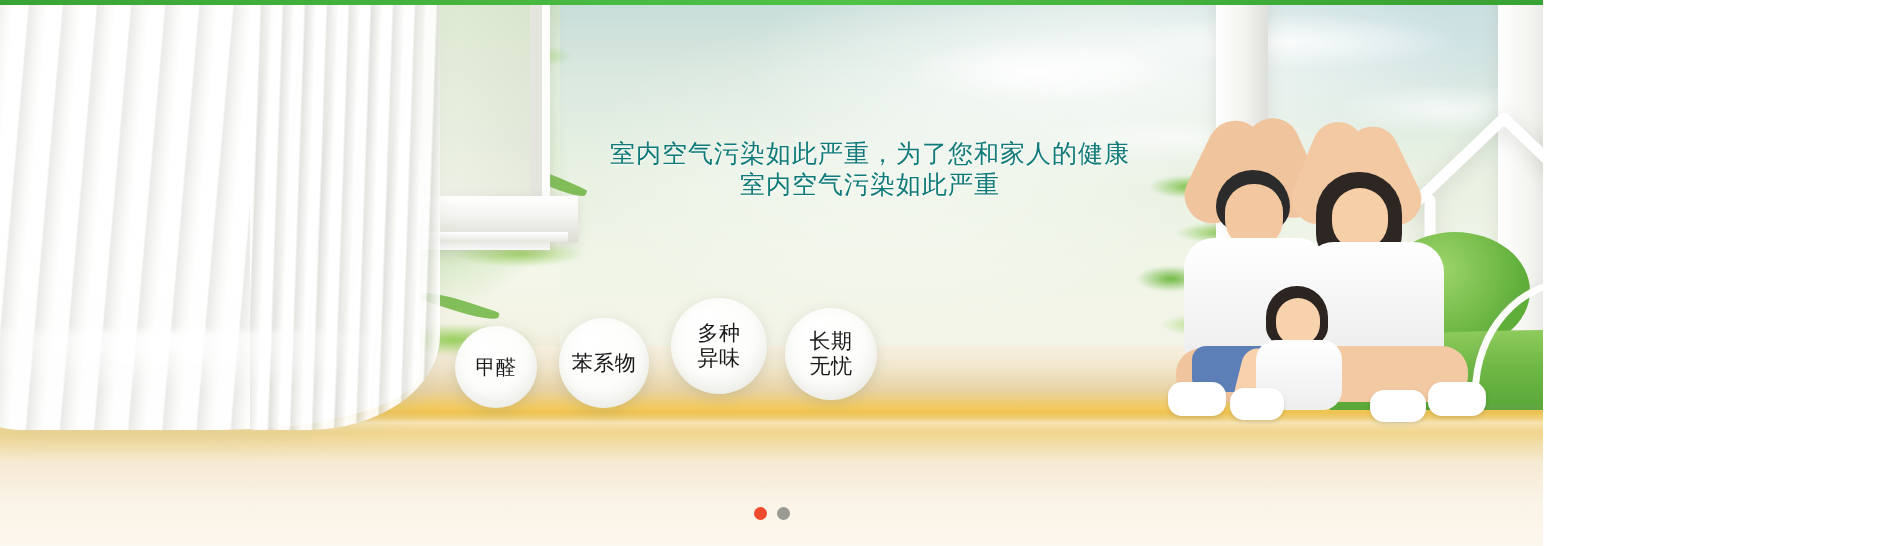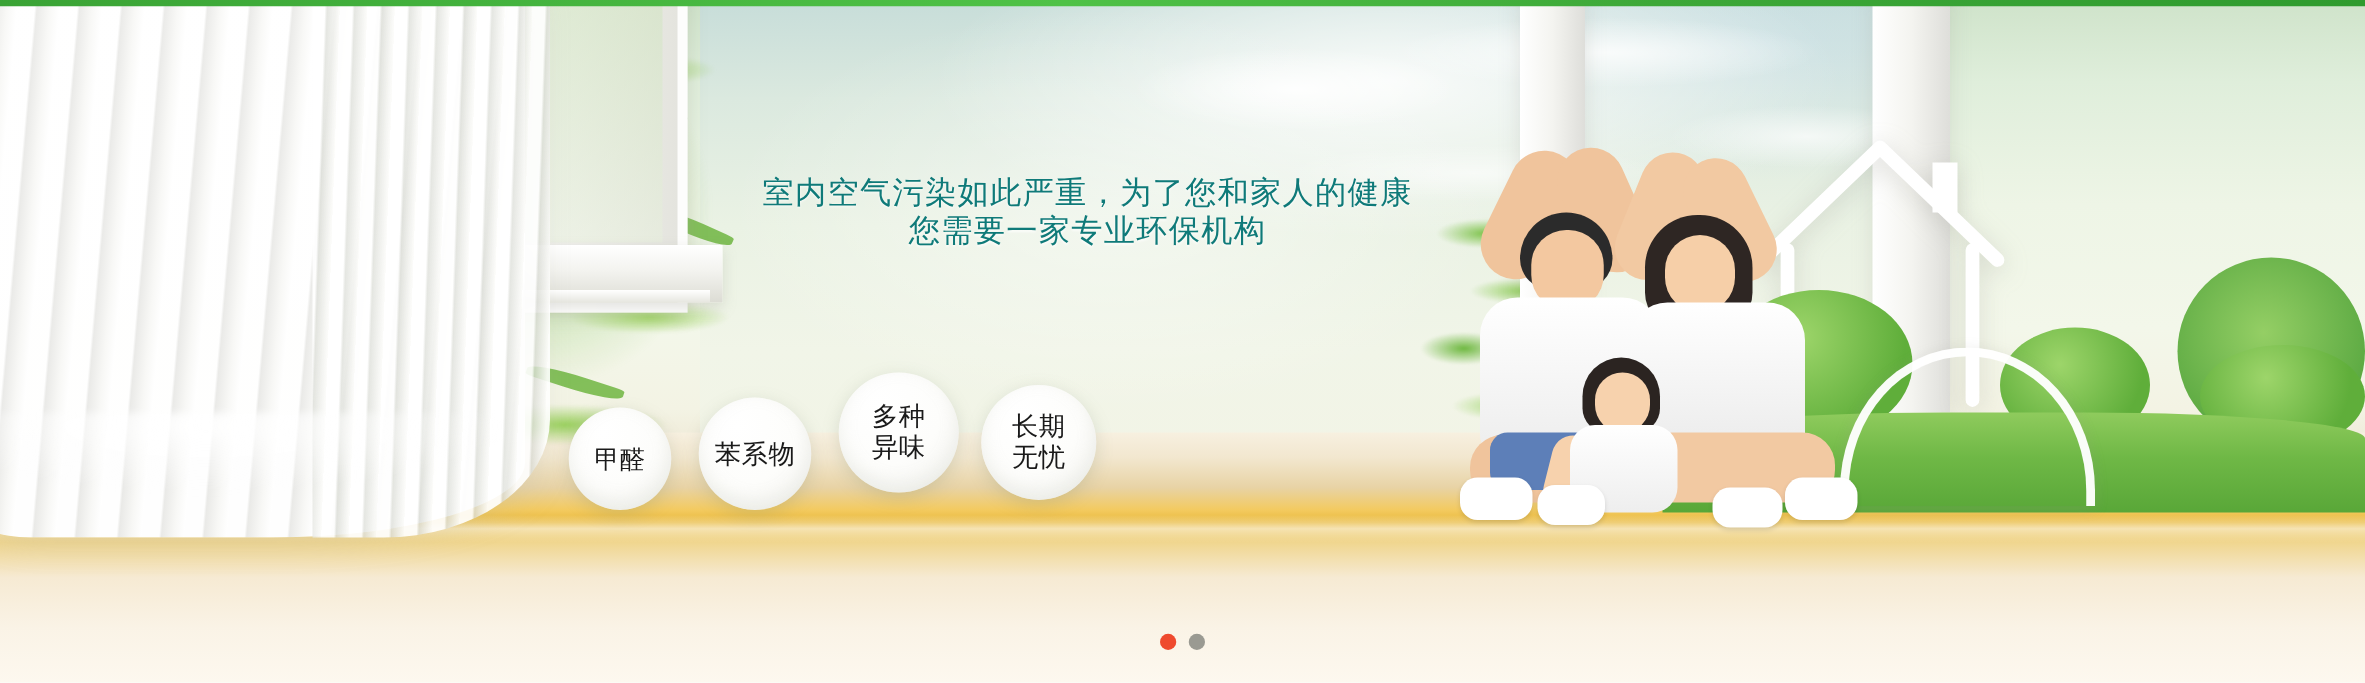--- a/index.html
+++ b/index.html
@@ -3,21 +3,21 @@
 <meta charset="utf-8">
 <style>
   html,body{margin:0;padding:0;}
   body{
     width:1892px;height:546px;overflow:hidden;
     font-family:"Liberation Sans","DejaVu Sans",sans-serif;
     background:#fff;
   }
 
   .banner{
-    position:relative;width:1892px;height:546px;overflow:hidden;
+    position:relative;width:1543px;height:546px;overflow:hidden;
     background:linear-gradient(180deg,#cfe3ca 0%,#dfeedb 12%,#eef5e6 30%,#f3f7ea 48%,#f3f3e4 60%,#efe9d6 66%,#efe6cf 72%,#f4eddc 100%);
   }
 
   
   .top-edge{
     position:absolute;left:0;top:0;width:1892px;height:5px;
     background:linear-gradient(90deg,#3aa335 0%,#43b23d 20%,#4fc247 45%,#3da838 70%,#2f9b2e 100%);
     z-index:40;
   }
 
@@ -335,21 +335,21 @@
     <div class="shoe shoe-1"></div>
     <div class="shoe shoe-2"></div>
     <div class="shoe shoe-3"></div>
     <div class="shoe shoe-4"></div>
   </div>
 
   <div class="haze"></div>
 
   <div class="headline">
     <span class="hl hl-1" style="color: rgb(15, 122, 121);">室内空气污染如此严重，为了您和家人的健康</span>
-    <span class="hl hl-2" style="color: rgb(15, 122, 121);">您需要一家专业环保机构</span>
+    <span class="hl hl-2" style="color: rgb(15, 122, 121);">室内空气污染如此严重</span>
   </div>
 
   <div class="bubbles">
     <div class="bubble bubble-0">
       <span class="btxt">
         <span>甲醛</span>
 
       </span>
     </div>
     <div class="bubble bubble-1">

